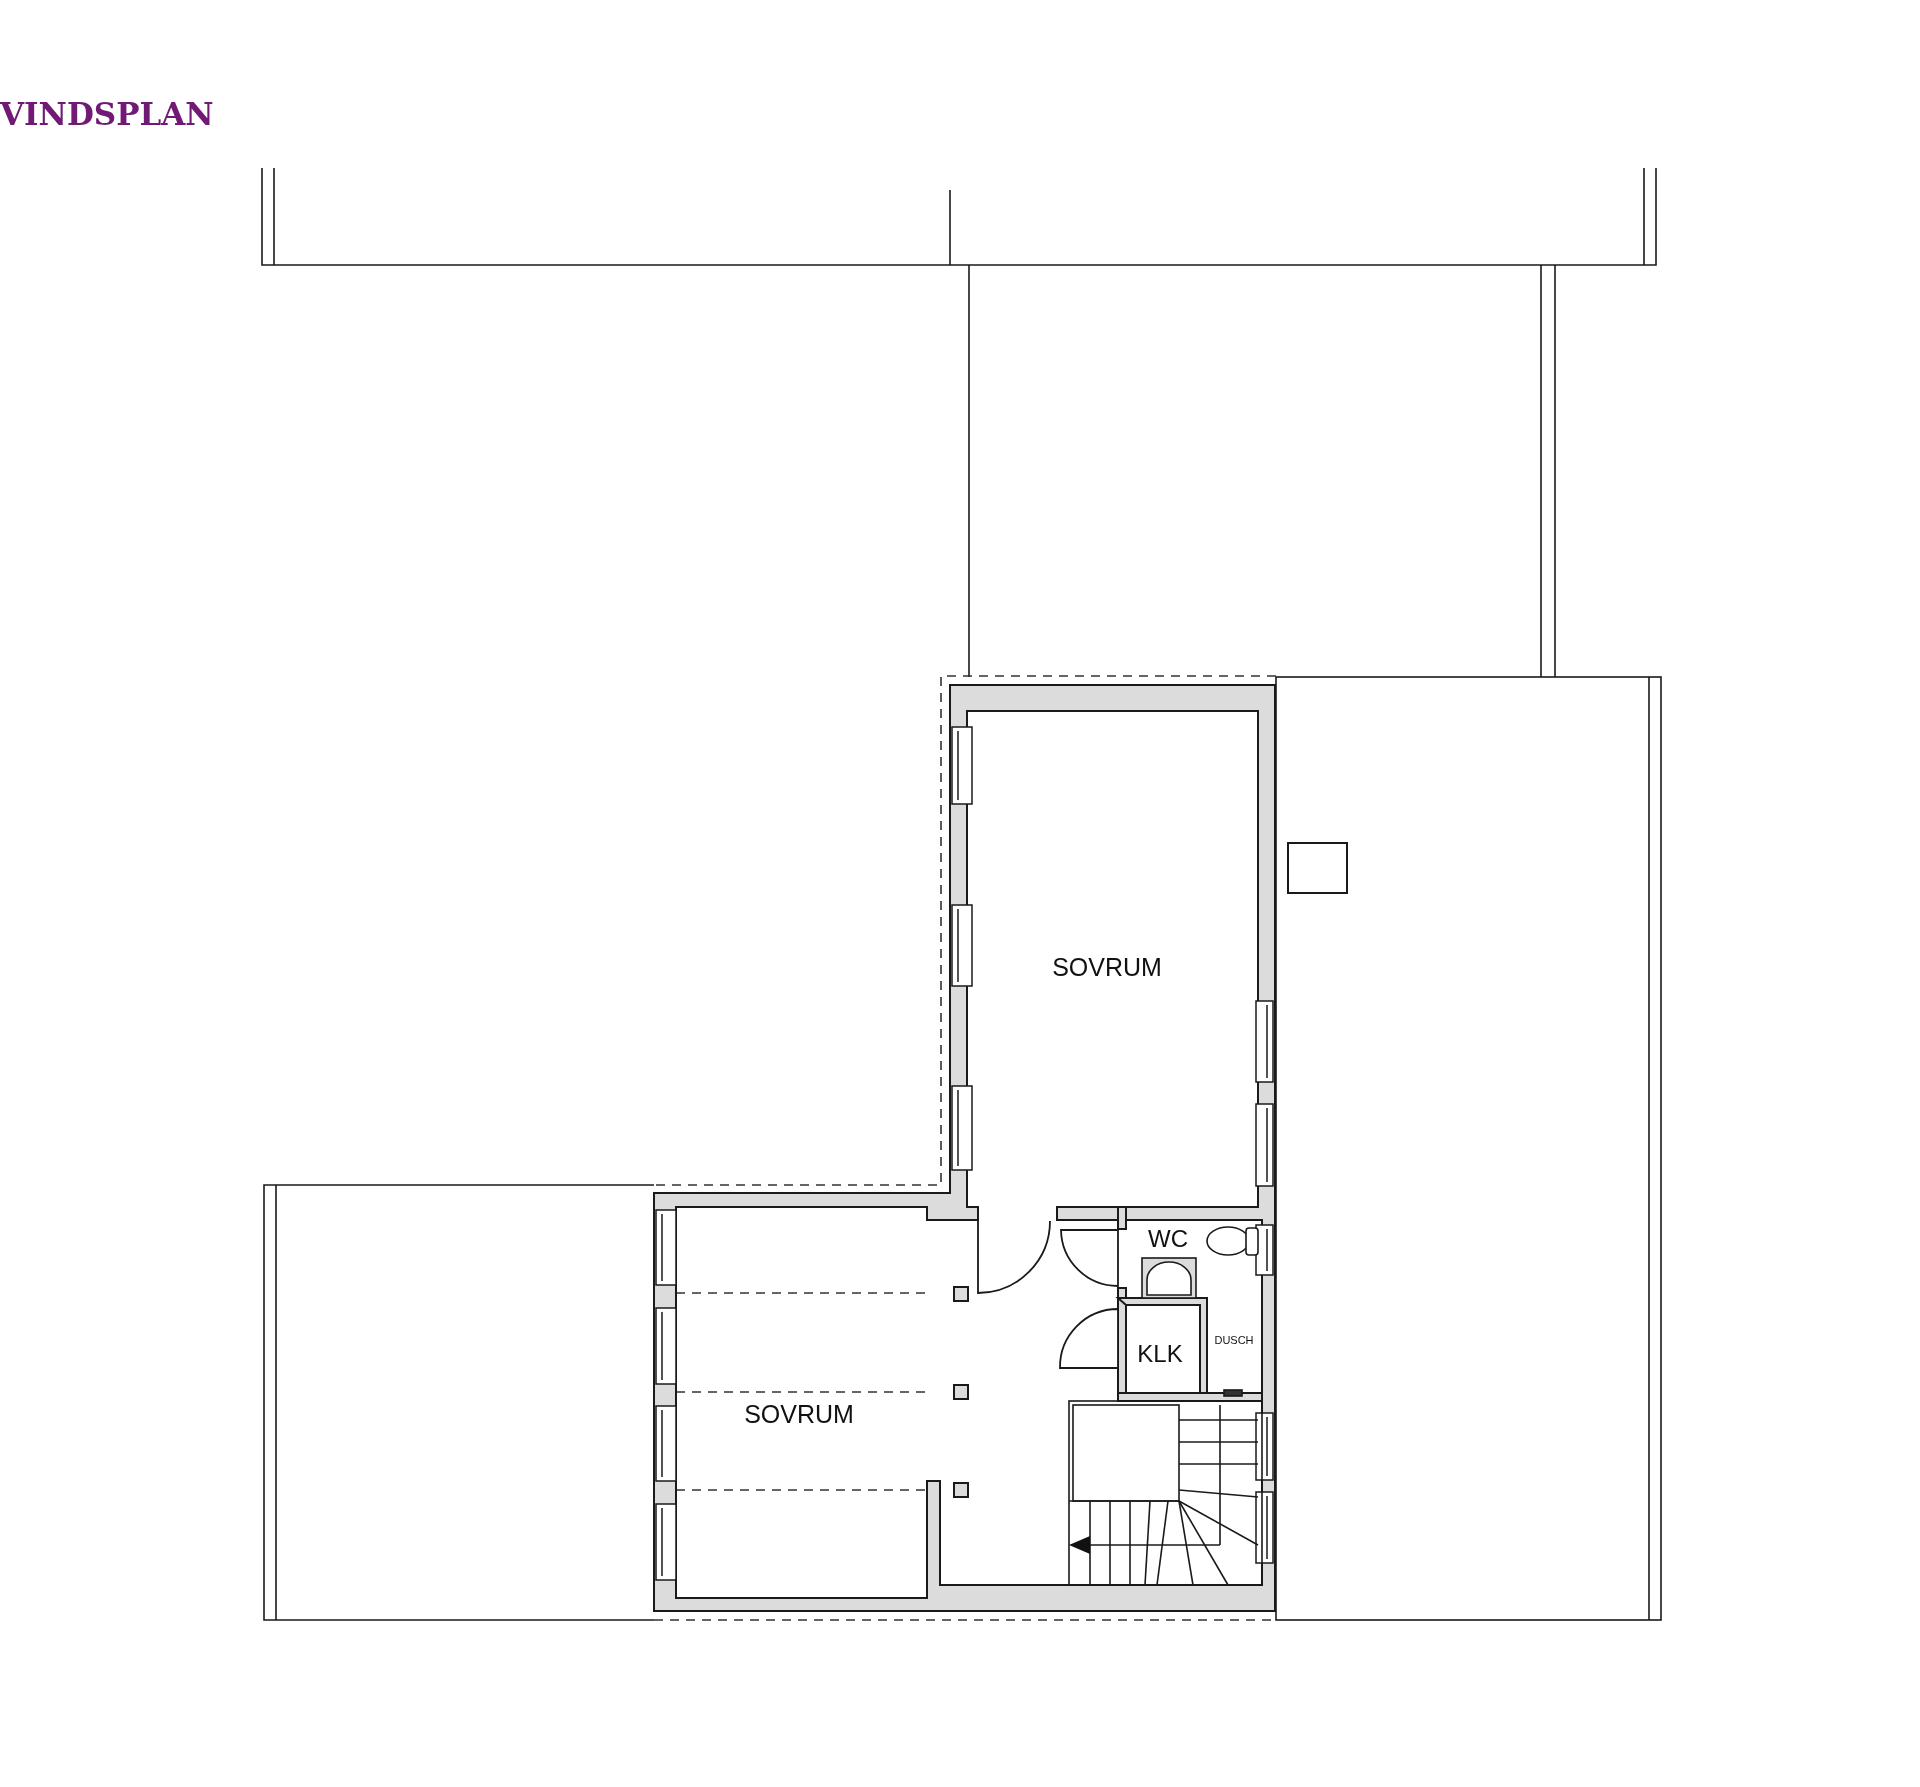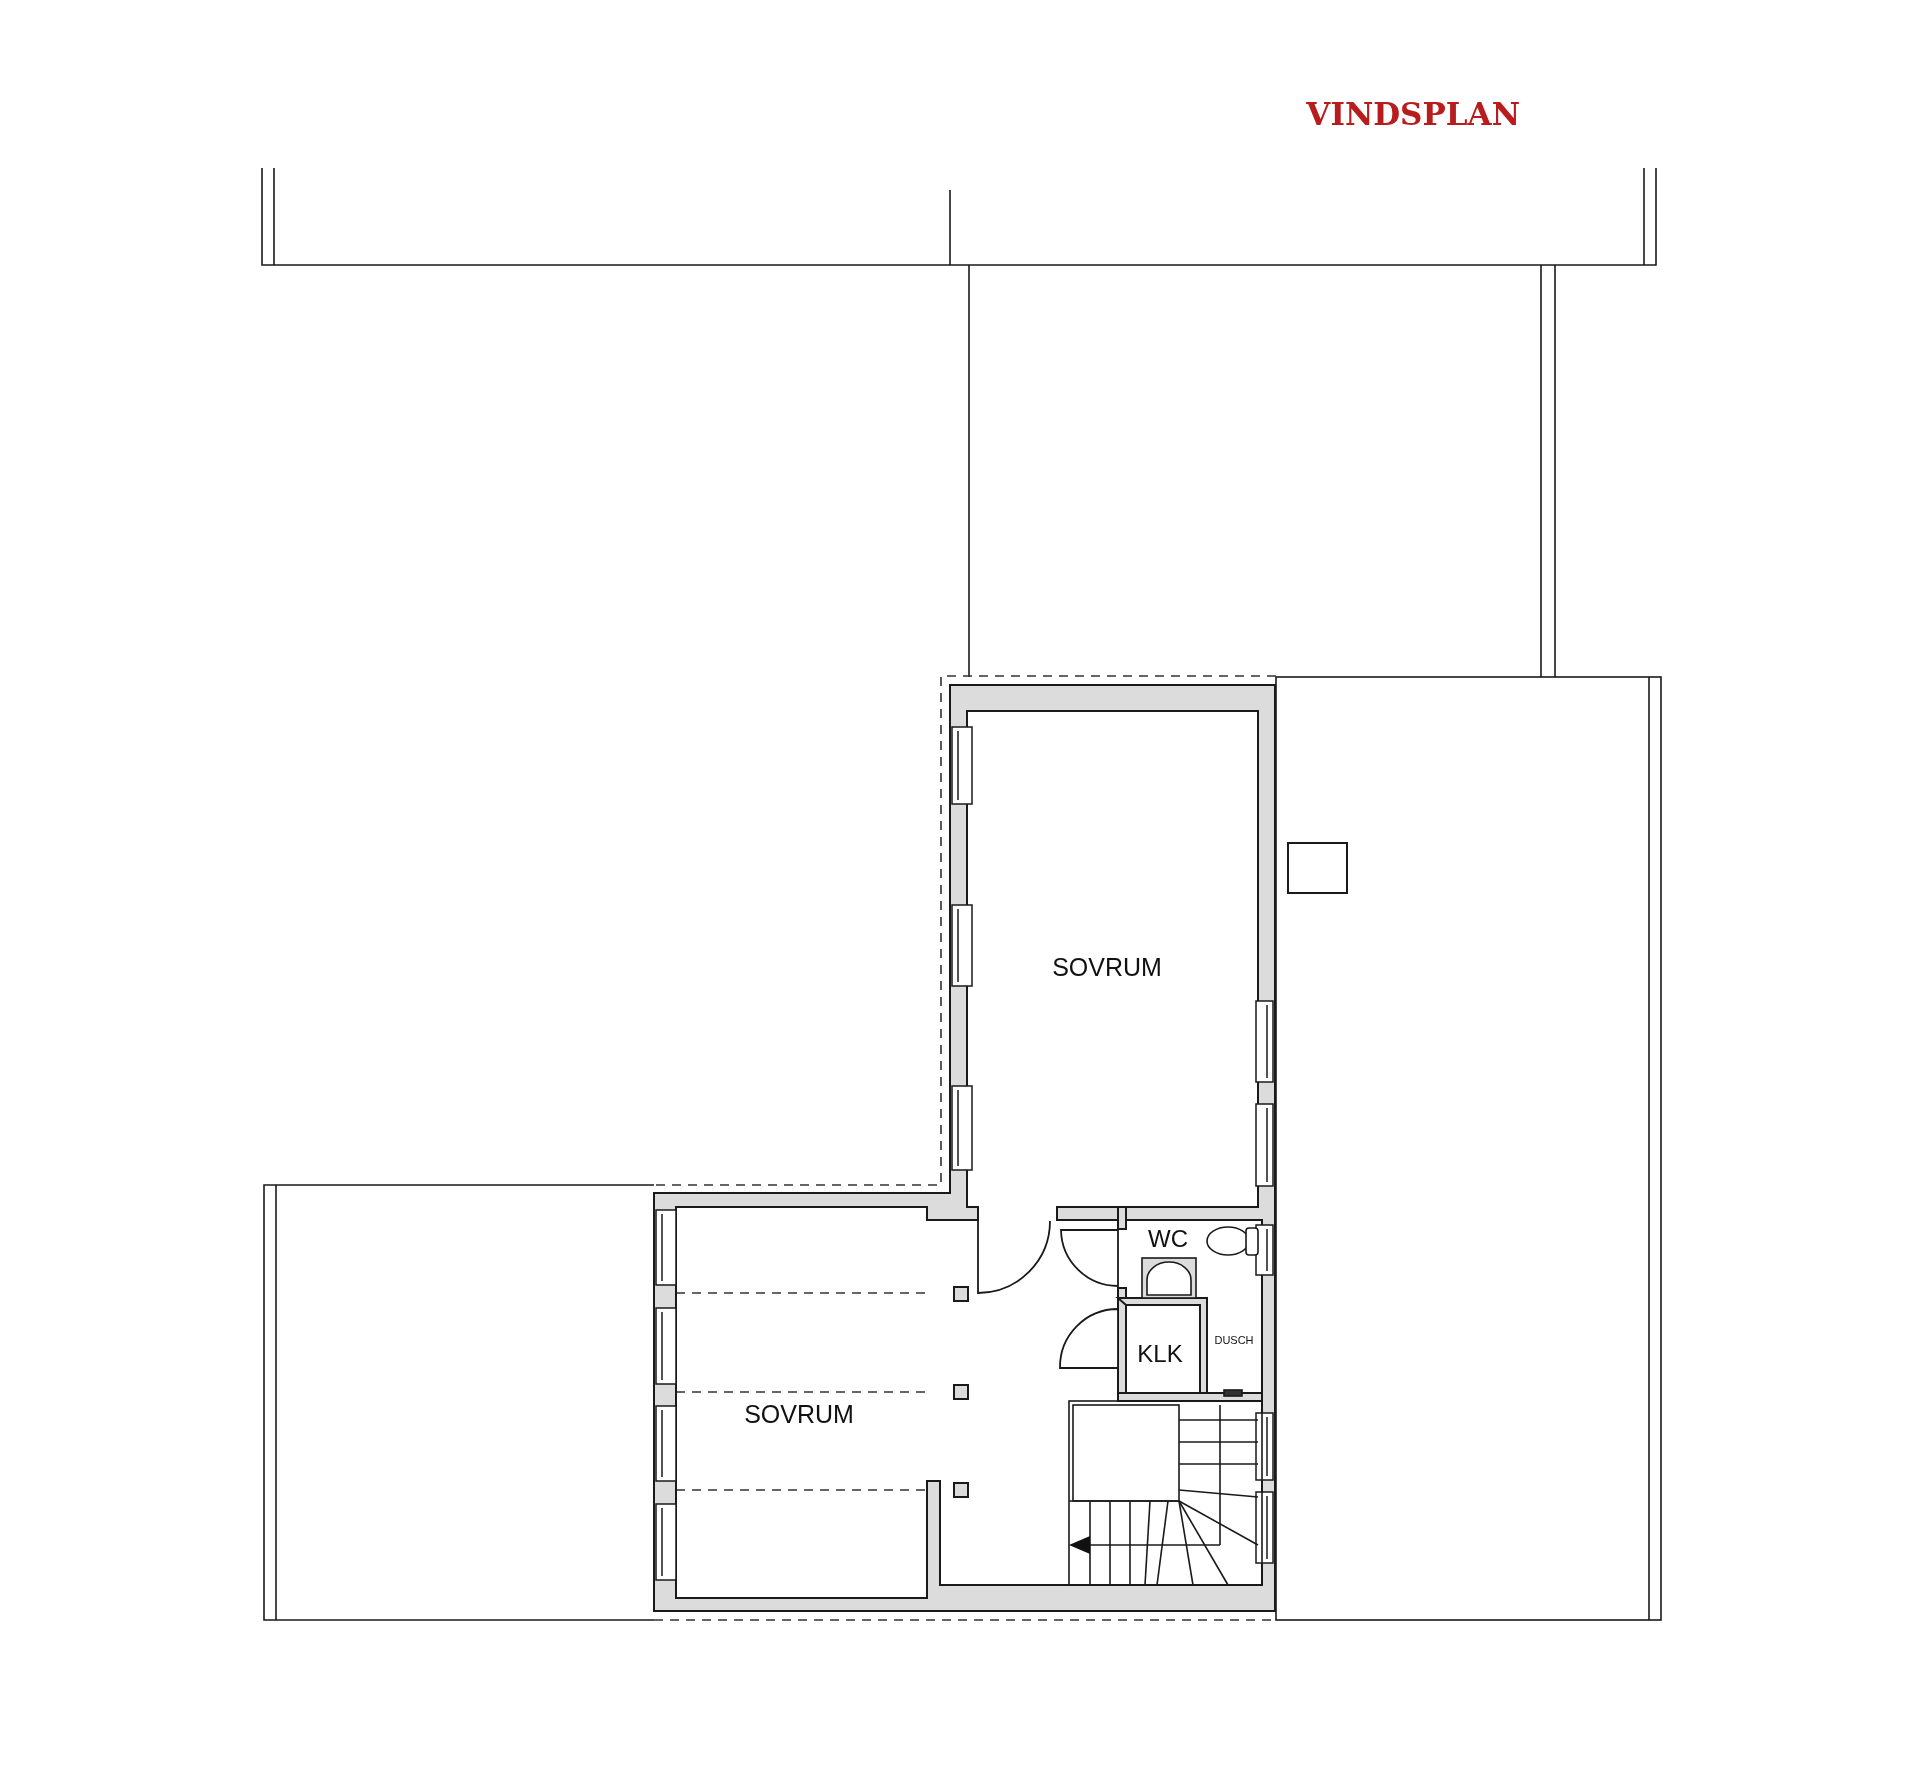--- a/index.html
+++ b/index.html
@@ -1,17 +1,17 @@
 <!DOCTYPE html>
 <html><head>
 <meta charset="utf-8">
 <style>
   html,body{margin:0;padding:0;background:#fff;}
   body{width:1920px;height:1787px;position:relative;overflow:hidden;}
-  .title{position:absolute;left:0;top:96px;width:1520px;text-align:right;font-family:"DejaVu Serif",serif;font-weight:bold;font-size:31px;letter-spacing:0px;color:#b91c1c;}
+  .title{position:absolute;left:0;top:96px;width:1520px;text-align:left;font-family:"DejaVu Serif",serif;font-weight:bold;font-size:31px;letter-spacing:0px;color:#701a75;}
   svg{position:absolute;left:0;top:0;}
   .lbl{font-family:"Liberation Sans",sans-serif;fill:#111;}
 </style>
 </head>
 <body>
 
 <div class="title">VINDSPLAN</div>
 
 <svg width="1920" height="1787" viewBox="0 0 1920 1787" stroke="#1a1a1a" fill="none" stroke-width="2">
 

